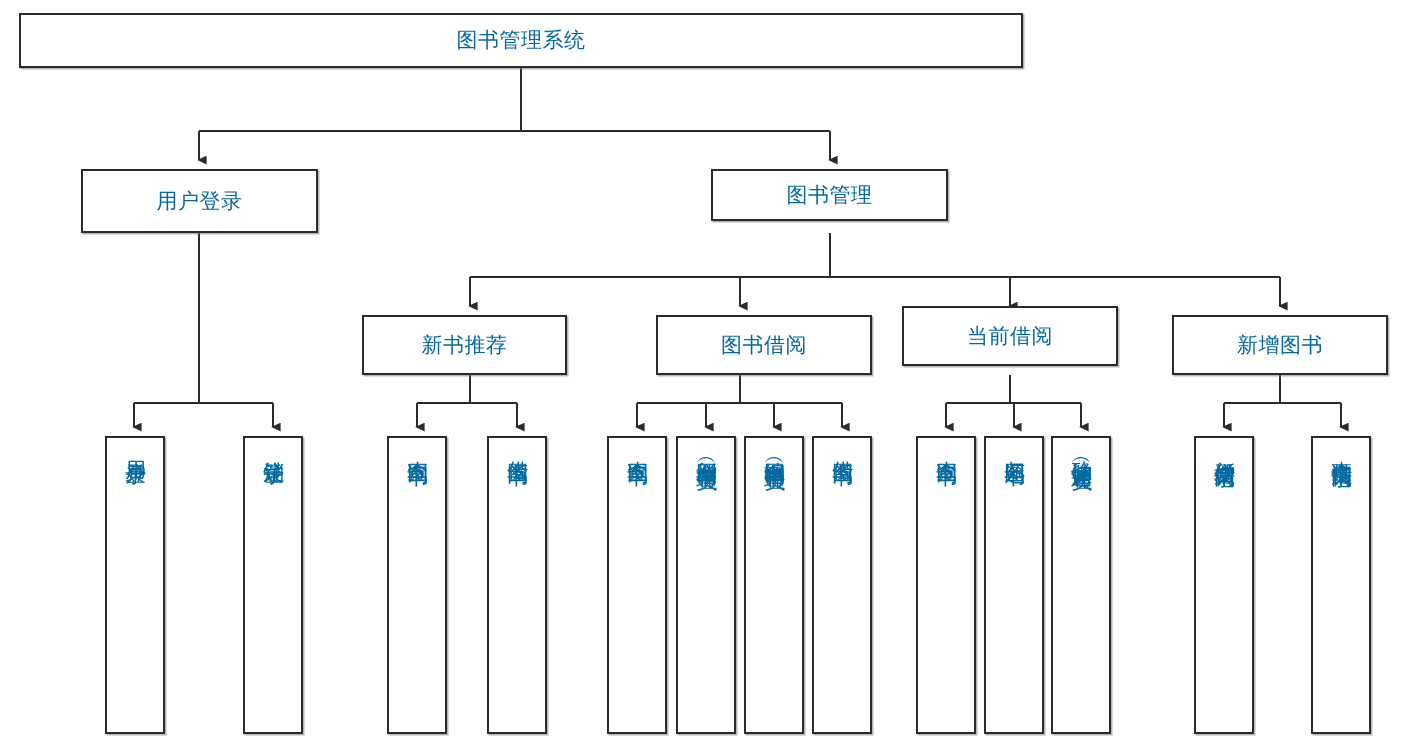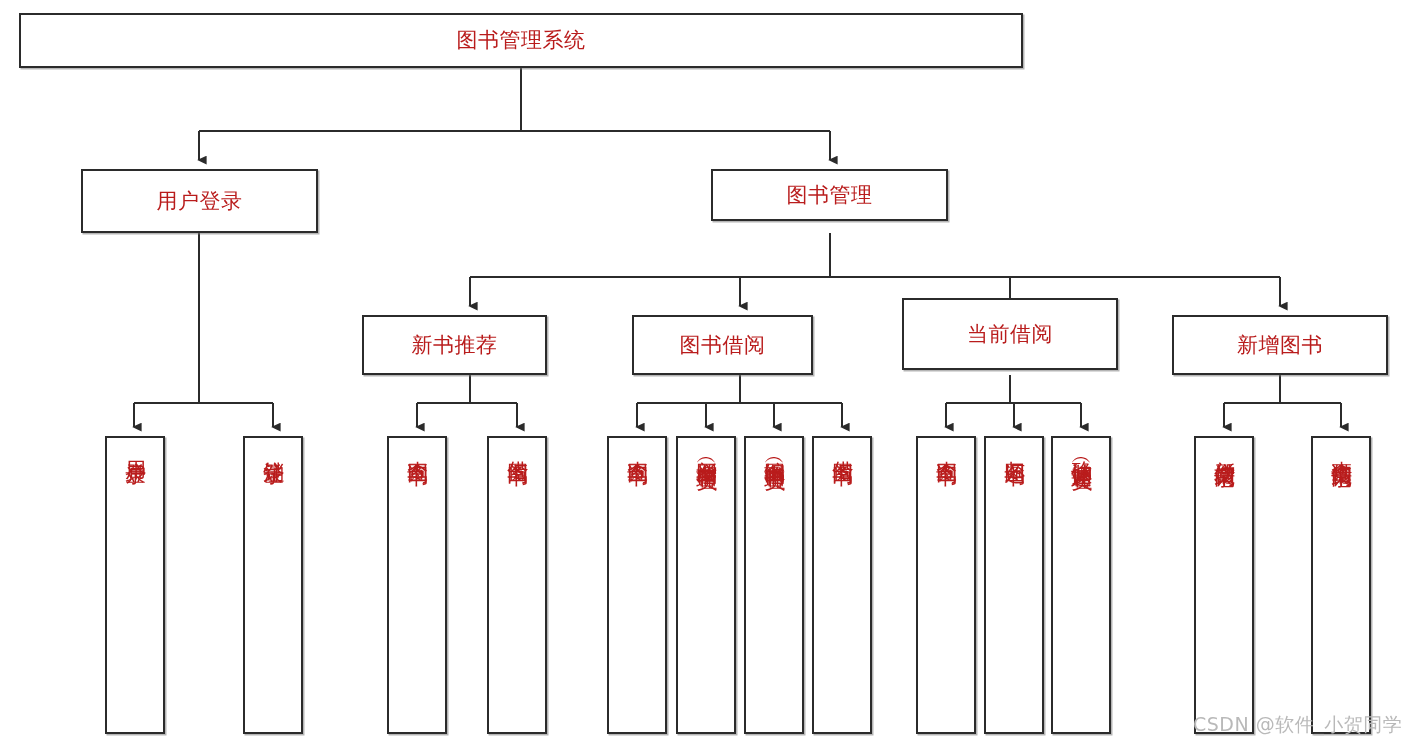--- a/index.html
+++ b/index.html
@@ -26,21 +26,21 @@
     pointer-events: none;
   }
   .node {
     position: absolute;
     box-sizing: border-box;
     border: 2px solid #2b2b2b;
     background: #ffffff;
     display: flex;
     align-items: center;
     justify-content: center;
-    color: #b91c1c;
+    color: #0369a1;
     box-shadow: 1.5px 1.5px 0 rgba(120,120,120,0.55);
   }
   .node-label {
     text-align: center;
     line-height: 1.08;
     letter-spacing: 0.5px;
   }
   .node.horiz .node-label {
     font-size: 21px;
     writing-mode: horizontal-tb;
@@ -126,27 +126,27 @@
     <span class="node-label">图书管理系统</span>
   </div>
 
   <div class="node horiz" style="left: 81px; top: 169px; width: 237px; height: 64px;">
     <span class="node-label">用户登录</span>
   </div>
   <div class="node horiz" style="left: 711px; top: 169px; width: 237px; height: 52px;">
     <span class="node-label">图书管理</span>
   </div>
 
-  <div class="node horiz" style="left: 362px; top: 315px; width: 185px; height: 60px;">
+  <div class="node horiz" style="left: 362px; top: 315px; width: 205px; height: 60px;">
     <span class="node-label">新书推荐</span>
   </div>
-  <div class="node horiz" style="left: 632px; top: 315px; width: 181px; height: 60px;">
+  <div class="node horiz" style="left: 656px; top: 315px; width: 216px; height: 60px;">
     <span class="node-label">图书借阅</span>
   </div>
-  <div class="node horiz" style="left: 902px; top: 298px; width: 216px; height: 72px;">
+  <div class="node horiz" style="left: 902px; top: 306px; width: 216px; height: 60px;">
     <span class="node-label">当前借阅</span>
   </div>
   <div class="node horiz" style="left: 1172px; top: 315px; width: 216px; height: 60px;">
     <span class="node-label">新增图书</span>
   </div>
 
   <div class="node vert" style="left: 105px; top: 436px; width: 60px; height: 298px;">
     <span class="node-label">用户登录</span>
   </div>
   <div class="node vert" style="left: 243px; top: 436px; width: 60px; height: 298px;">
@@ -179,15 +179,14 @@
   <div class="node vert" style="left: 1051px; top: 436px; width: 60px; height: 298px;">
     <span class="node-label">确认归还（管理员）</span>
   </div>
   <div class="node vert" style="left: 1194px; top: 436px; width: 60px; height: 298px;">
     <span class="node-label">新增借阅记录</span>
   </div>
   <div class="node vert" style="left: 1311px; top: 436px; width: 60px; height: 298px;">
     <span class="node-label">查询借阅记录</span>
   </div>
 
-  <div class="watermark" style="left: 1193px; top: 712px;">CSDN @软件_小贺同学</div>
 
 </div>
 
 </body></html>

